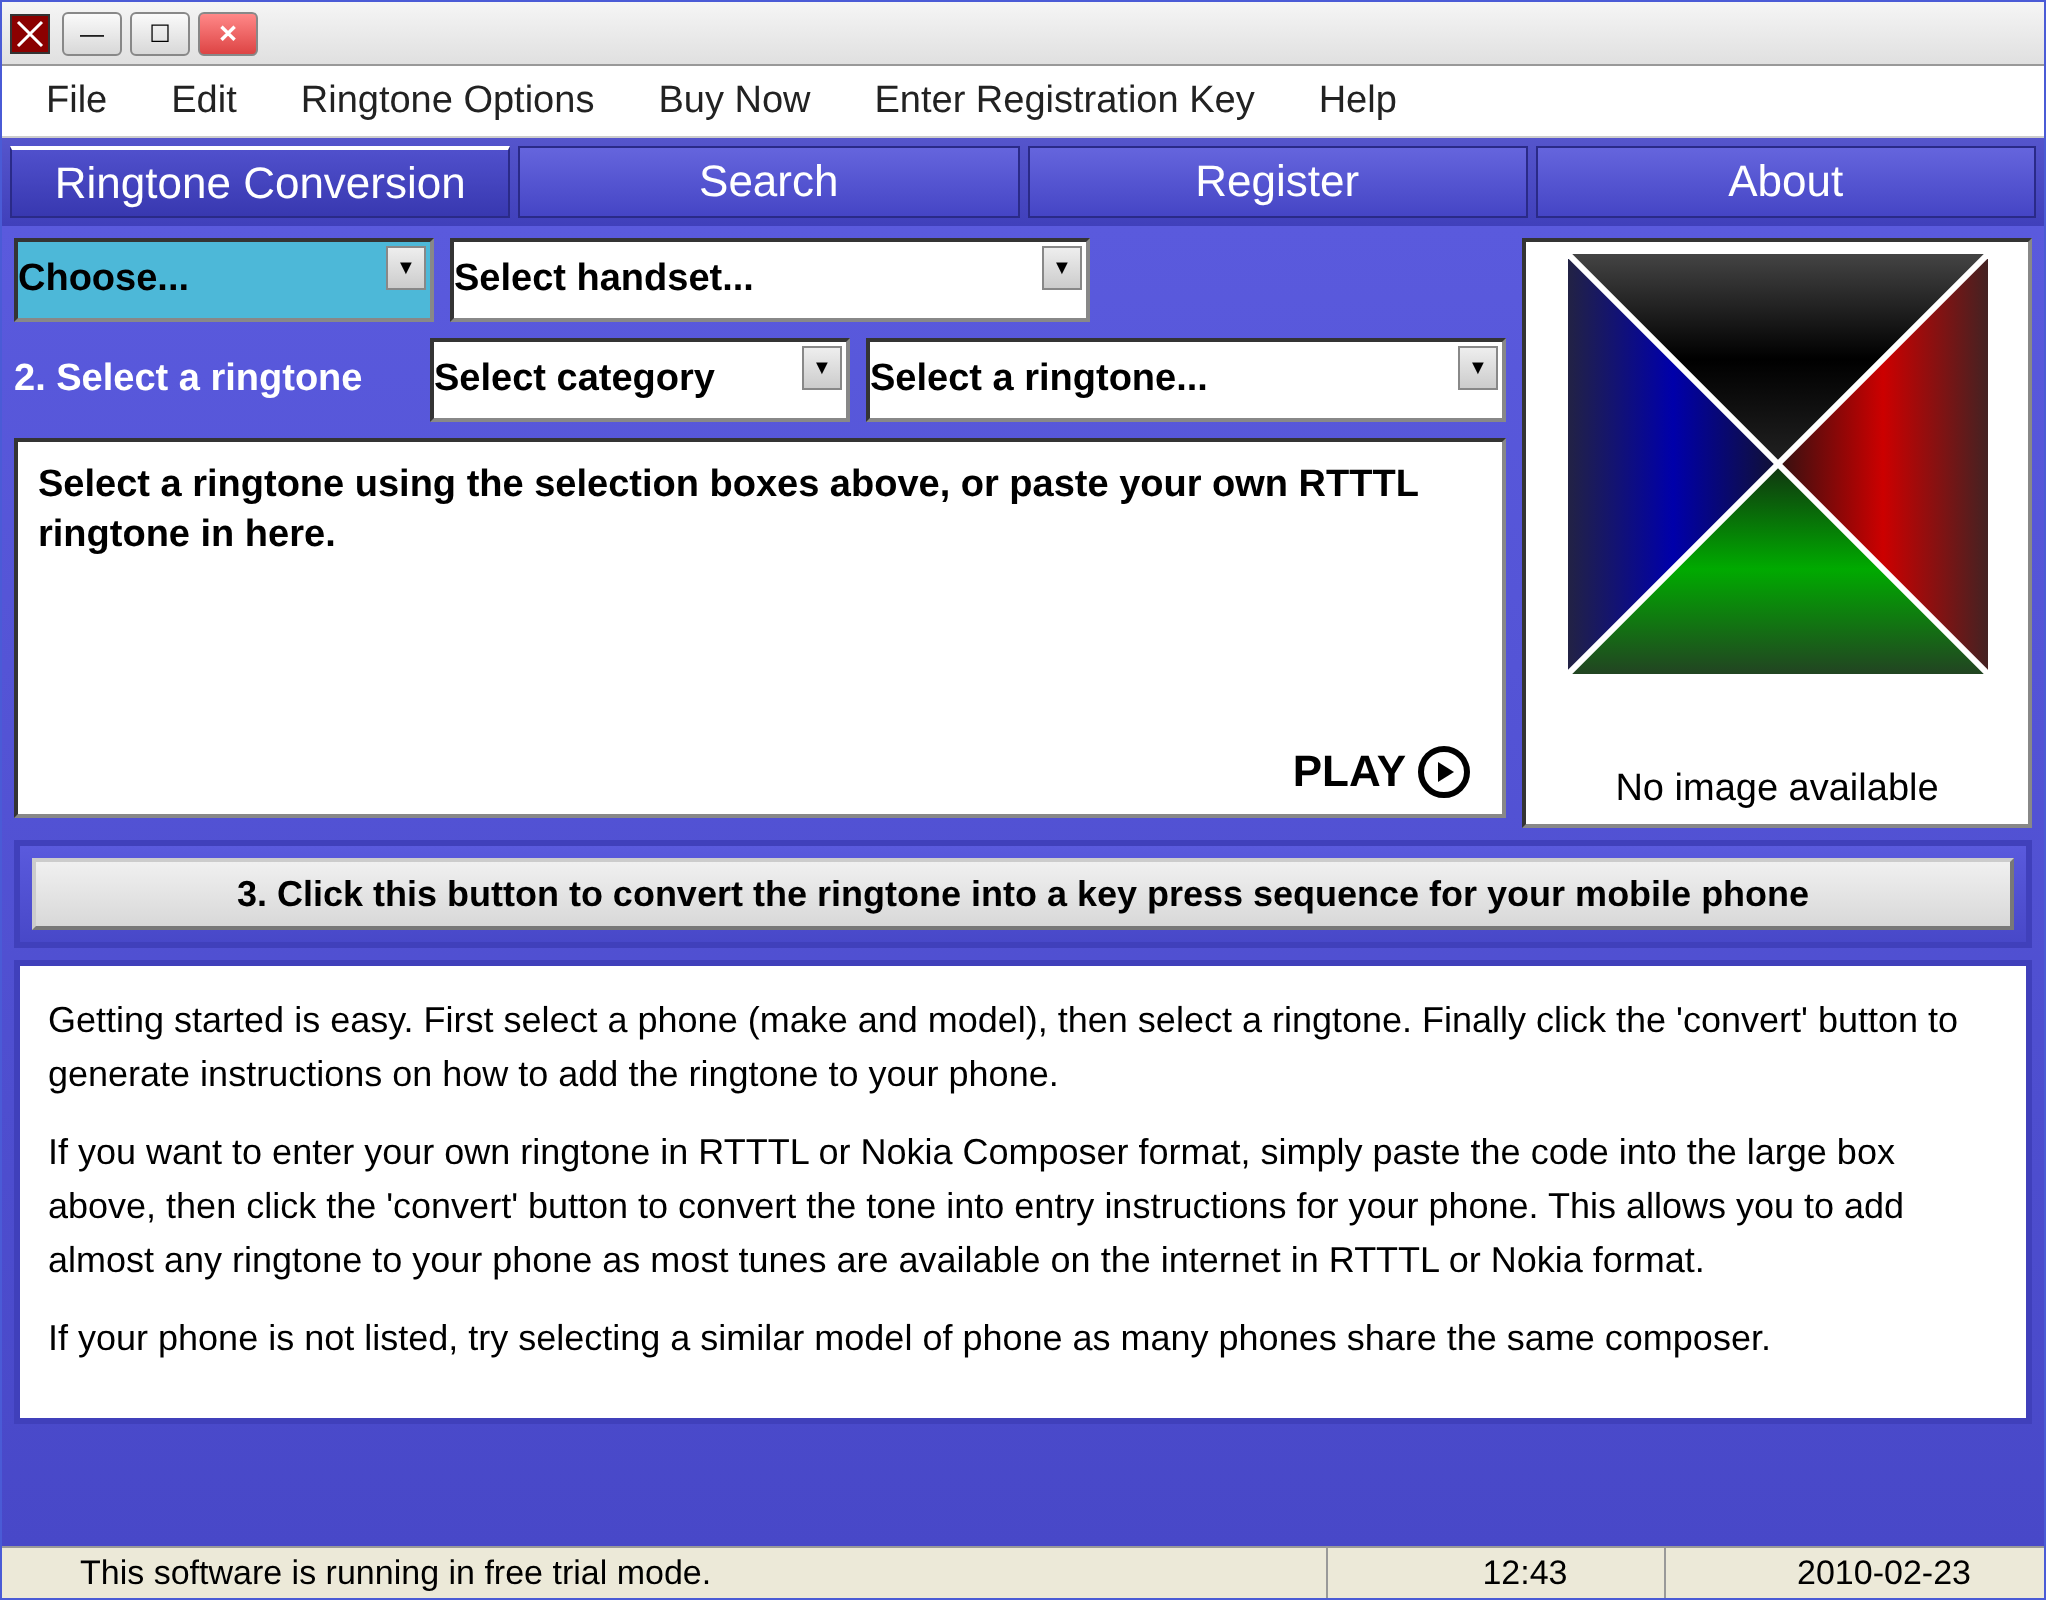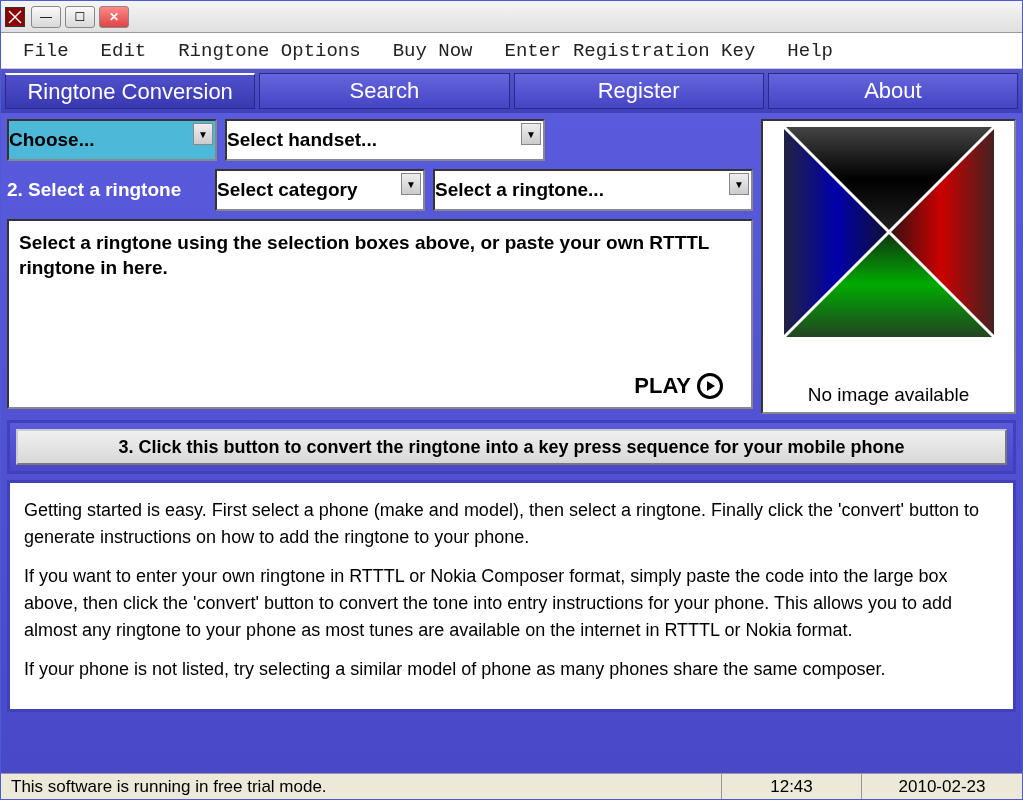--- a/index.html
+++ b/index.html
@@ -8,21 +8,21 @@
 .window { width: 1023px; height: 800px; border: 1px solid #4a5bd6; display: flex; flex-direction: column; background: #ece9d8; }
 
 .titlebar { height: 32px; background: linear-gradient(to bottom, #f5f5f5, #e0e0e0); display: flex; align-items: center; padding: 0 4px; border-bottom: 1px solid #999; }
 .titlebar-icon { width: 20px; height: 20px; margin-right: 6px; background: #8b0000; border: 1px solid #333; display: flex; align-items: center; justify-content: center; }
 .titlebar-icon svg { width: 16px; height: 16px; }
 .titlebar-text { flex: 1; font-size: 17px; color: #333; }
 .titlebar-buttons { display: flex; gap: 4px; }
 .tb-btn { width: 30px; height: 22px; background: linear-gradient(to bottom, #fafafa, #d8d8d8); border: 1px solid #888; border-radius: 3px; display: flex; align-items: center; justify-content: center; cursor: pointer; font-size: 12px; }
 .tb-btn.close { background: linear-gradient(to bottom, #f88, #d44); color: #fff; font-weight: bold; }
 
-.menubar { height: 36px; background: #fff; display: flex; align-items: center; padding: 0 8px; gap: 4px; border-bottom: 1px solid #ccc; font-family: Liberation Mono, monospace; }
+.menubar { height: 36px; background: #fff; display: flex; align-items: center; padding: 0 8px; gap: 4px; border-bottom: 1px solid #ccc; }
 .menu-item { padding: 4px 14px; font-size: 19px; color: #222; cursor: pointer; }
 
 .tabbar { height: 44px; background: linear-gradient(to bottom, #5555cc, #4040bb); display: flex; gap: 4px; padding: 4px; }
 .tab { flex: 1; background: linear-gradient(to bottom, #6565dd, #4545c5); border: 1px solid #2a2a88; display: flex; align-items: center; justify-content: center; color: #fff; font-size: 22px; cursor: pointer; }
 .tab.active { background: linear-gradient(to bottom, #5050cc, #3838b0); border-top: 2px solid #fff; }
 
 .main-area { flex: 1; background: linear-gradient(to bottom, #5a5add, #4848c8); padding: 6px; display: flex; flex-direction: column; gap: 6px; overflow: hidden; }
 
 .top-section { display: flex; gap: 8px; }
 .left-controls { flex: 1; display: flex; flex-direction: column; gap: 8px; }
@@ -30,36 +30,36 @@
 .select-row { display: flex; align-items: center; gap: 8px; }
 .select-label { color: #fff; font-size: 19px; font-weight: bold; width: 200px; }
 .dropdown { height: 42px; background: #fff; border: 2px inset #888; display: flex; align-items: center; padding: 0 0; font-size: 19px; font-weight: bold; cursor: pointer; position: relative; }
 .dropdown.highlighted { background: #4db8d8; }
 .dropdown-arrow { width: 20px; height: 22px; background: linear-gradient(to bottom, #eee, #ccc); border: 1px solid #888; display: flex; align-items: center; justify-content: center; position: absolute; right: 2px; top: 2px; font-size: 10px; }
 .dd1 { width: 210px; }
 .dd2 { width: 320px; }
 
 .textarea-box { background: #fff; border: 2px inset #888; padding: 10px; height: 190px; position: relative; }
 .textarea-text { font-size: 19px; font-weight: bold; line-height: 1.3; }
-.play-btn { position: absolute; bottom: 8px; right: 28px; font-size: 22px; font-weight: bold; display: flex; align-items: center; gap: 6px; cursor: pointer; }
+.play-btn { position: absolute; bottom: 8px; right: 16px; font-size: 22px; font-weight: bold; display: flex; align-items: center; gap: 6px; cursor: pointer; }
 .play-icon { width: 26px; height: 26px; border: 3px solid #000; border-radius: 50%; display: flex; align-items: center; justify-content: center; }
 .play-icon::after { content: ''; width: 0; height: 0; border-left: 8px solid #000; border-top: 5px solid transparent; border-bottom: 5px solid transparent; margin-left: 2px; }
 
 .right-panel { width: 258px; background: #fff; border: 2px inset #888; padding: 6px; display: flex; flex-direction: column; align-items: center; gap: 39px; }
 .logo-box { width: 210px; height: 210px; position: relative; }
 .no-image { font-size: 19px; margin-top: 8px; text-align: center; }
 
 .convert-bar { background: linear-gradient(to bottom, #5a5add, #4848c8); padding: 6px; border: 3px solid #4040bb; }
 .convert-btn { width: 100%; height: 36px; background: linear-gradient(to bottom, #f0f0f0, #d8d8d8); border: 2px outset #ccc; font-size: 18px; font-weight: bold; cursor: pointer; }
 
 .info-panel { background: #fff; border: 3px solid #4040bb; padding: 14px; font-size: 18px; line-height: 1.5; }
 .info-panel p { margin-bottom: 12px; }
 
 .statusbar { height: 26px; background: #ece9d8; border-top: 1px solid #999; display: flex; font-size: 17px; }
-.status-cell { padding: 2px 10px; border-right: 1px solid #999; display: flex; align-items: center; }
+.status-cell { padding: 2px 10px; border-right: 1px solid #999; display: flex; align-items: center; margin-left: 29px; }
 .status-main { flex: 1; }
 .status-time { width: 140px; justify-content: center; }
 .status-date { width: 160px; justify-content: center; border-right: none; }
 </style>
 </head>
 <body>
 
 <div class="window">
 
   <div class="titlebar">

